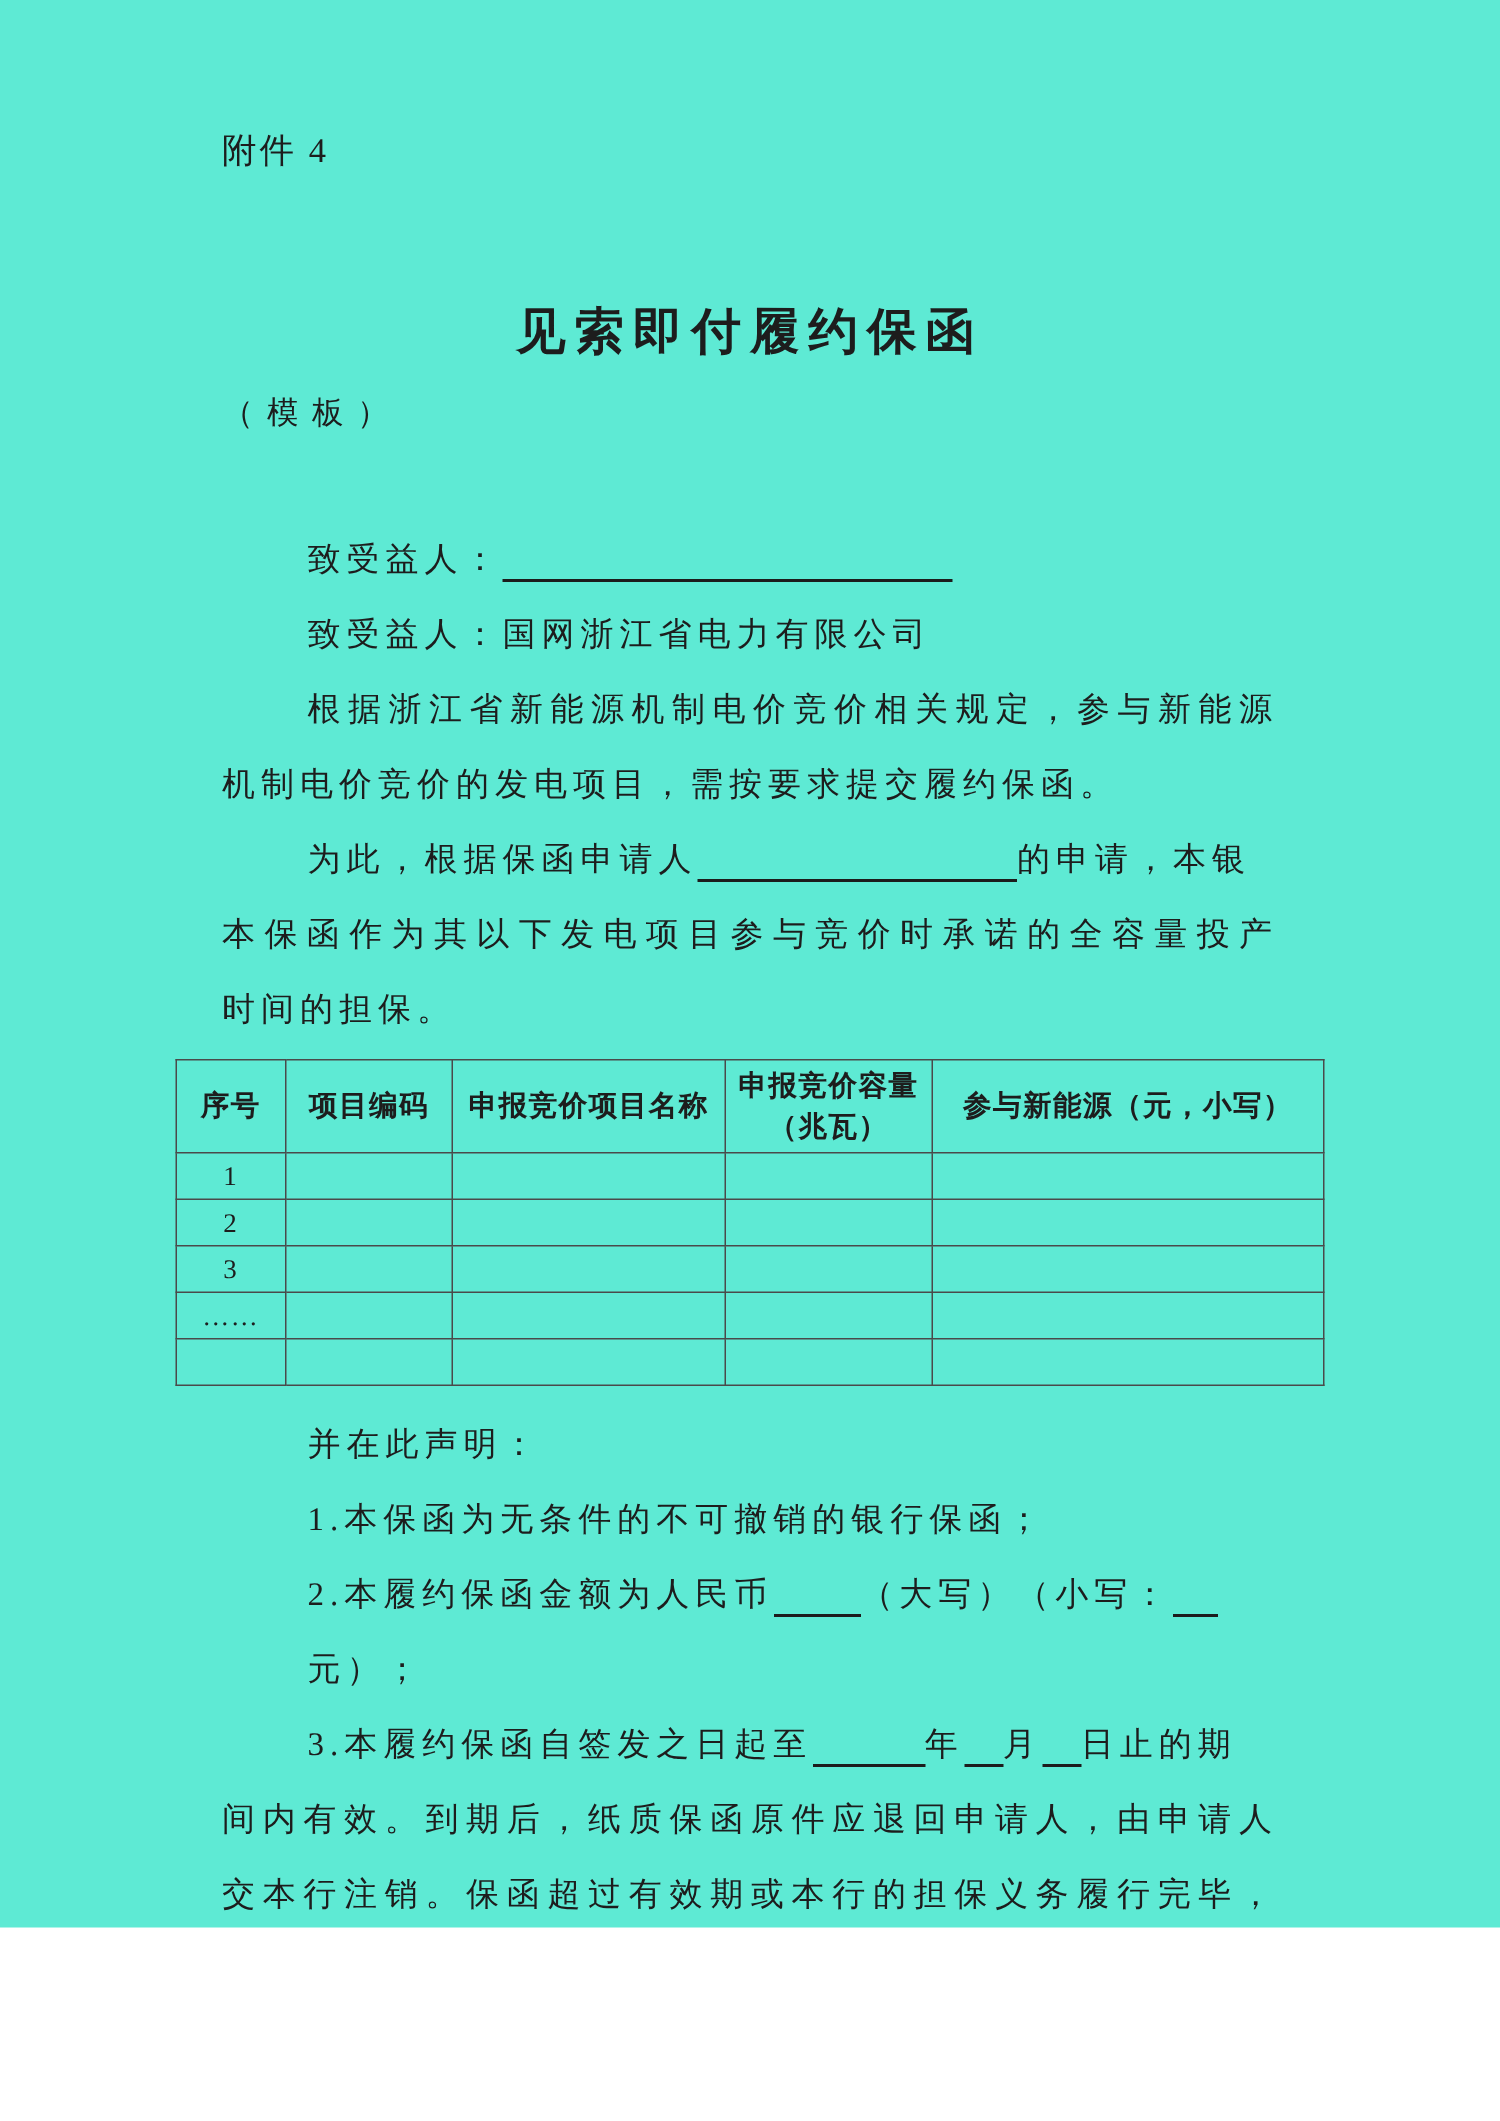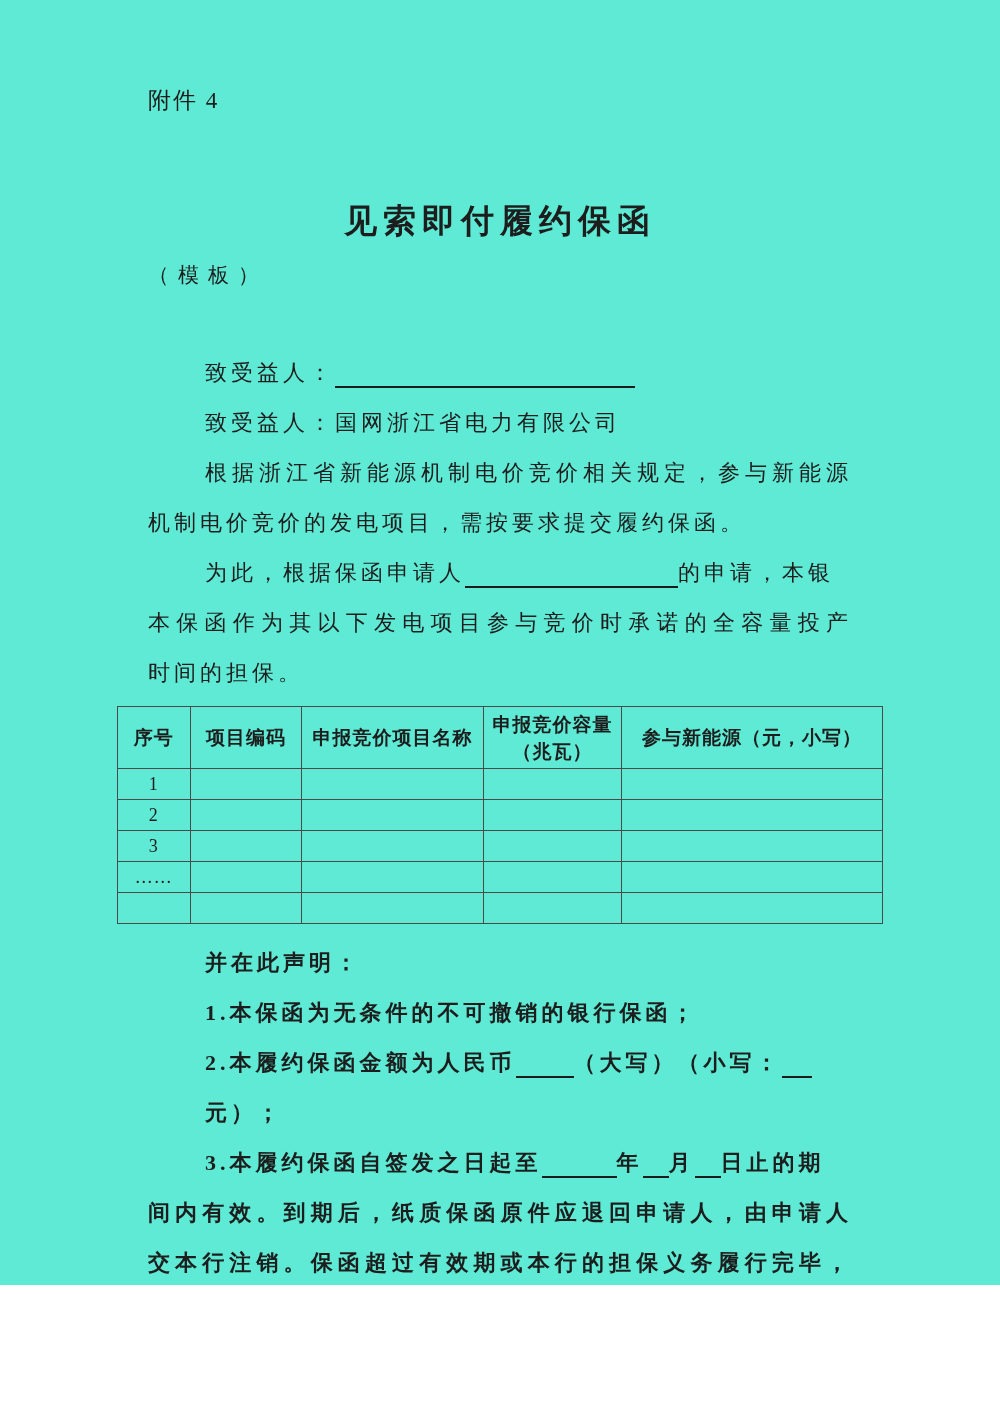--- a/index.html
+++ b/index.html
@@ -84,21 +84,21 @@
     letter-spacing: 1px;
     text-align: center;
     vertical-align: middle;
     line-height: 22px;
   }
   .col-seq      { width: 9.5%;  }
   .col-code     { width: 14.6%; }
   .col-name     { width: 23.7%; }
   .col-capacity { width: 18.1%; }
   .col-amount   { width: 34.1%; }
-  .after-table { margin-top: 14px; font-weight: bold; }
+  .after-table { margin-top: 14px; }
 </style>
 </head>
 <body>
 
 <div class="page">
 
   <div class="attachment">附件 4</div>
 
   <h1 class="title">见索即付履约保函</h1>
   <div class="subtitle">（模板）</div>

